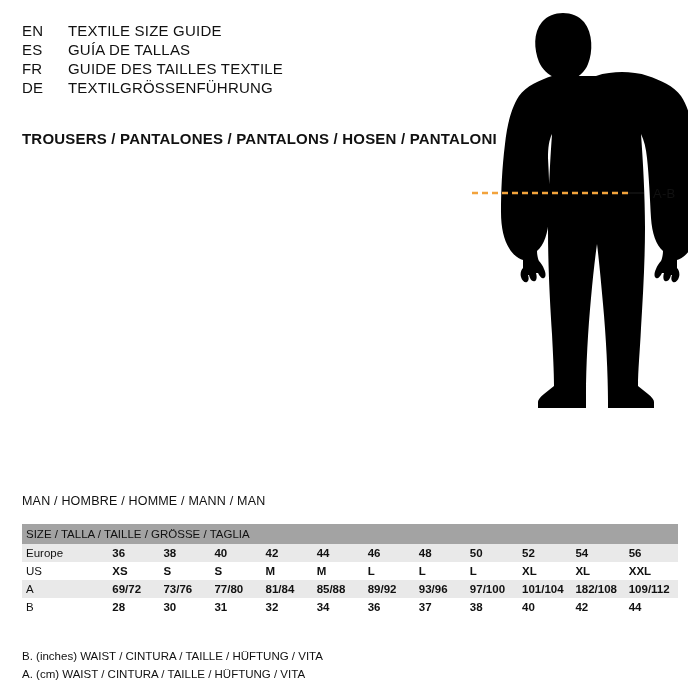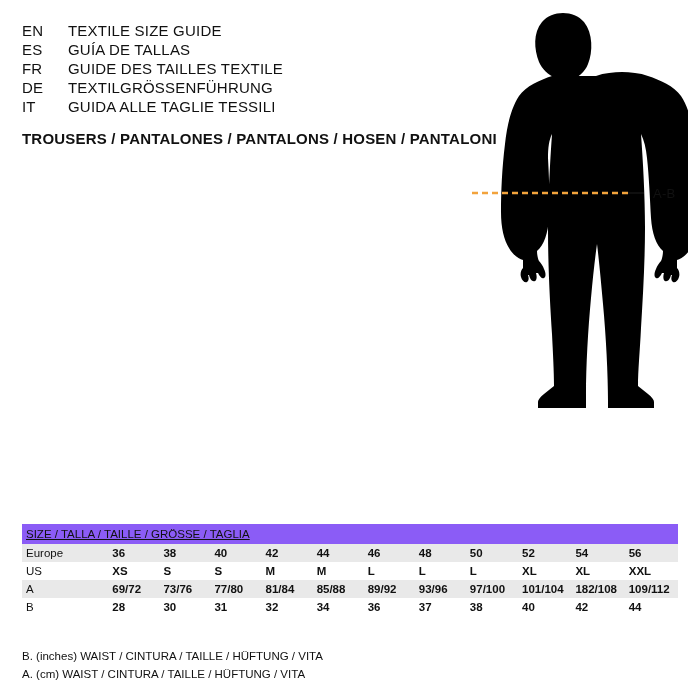--- a/index.html
+++ b/index.html
@@ -91,24 +91,23 @@
     width: 656px;
     border-collapse: collapse;
     font-size: 11.5px;
     color: #111;
   }
   table.size-table td {
     padding: 3px 0 3px 4px;
     white-space: nowrap;
   }
   tr.head-row td {
-    background: #8b5cf6;
+    background: #a3a3a3;
     font-size: 11.5px;
     padding: 4px 0 4px 4px;
-    text-decoration: underline;
   }
   tr.shade td { background: #e9e9e9; }
   tr.plain td { background: #ffffff; }
   td.label-col { width: 92px; margin-left: 12px; }
   td.val { width: 51px; font-weight: bold; }
 
   
   .footnotes {
     position: absolute;
     left: 22px;
@@ -132,24 +131,20 @@
       <div class="lang-code">ES</div>
       <div class="lang-text">GUÍA DE TALLAS</div>
     </div>
     <div class="lang-row">
       <div class="lang-code">FR</div>
       <div class="lang-text">GUIDE DES TAILLES TEXTILE</div>
     </div>
     <div class="lang-row">
       <div class="lang-code">DE</div>
       <div class="lang-text">TEXTILGRÖSSENFÜHRUNG</div>
-    </div>
-    <div class="lang-row">
-      <div class="lang-code">IT</div>
-      <div class="lang-text">GUIDA ALLE TAGLIE TESSILI</div>
     </div>
   </div>
 
   <div class="garment-line">TROUSERS / PANTALONES / PANTALONS / HOSEN / PANTALONI</div>
 
   <div class="figure-wrap">
     <svg width="240" height="460" viewBox="0 0 240 460">
 
       <path fill="#000000" d="M94 14 c10,-12 32,-12 42,0 c9,11 9,30 4,42 c-3,8 -10,14 -18,16 l0,10 c0,0 -14,2 -14,-6 l0,-6 c-8,-3 -14,-9 -17,-16 c-5,-13 -6,-29 3,-40 z"></path>
 
@@ -217,20 +212,21 @@
         c-7,-10 -21,-16 -33,-20
         c-8,-3 -18,-4 -26,-4
         c-8,0 -18,1 -26,4 z"></path>
 
       <line x1="24" y1="185" x2="180" y2="185" stroke="#f2a33c" stroke-width="2.5" stroke-dasharray="6,4"></line>
       <line x1="180" y1="185" x2="196" y2="185" stroke="#1a1a1a" stroke-width="1.2"></line>
     </svg>
     <div class="ab-label">A-B</div>
   </div>
 
+  <div class="man-title">MAN / HOMBRE / HOMME / MANN / MAN</div>
 
   <table class="size-table">
     <tbody>
       <tr class="head-row">
         <td colspan="12">SIZE / TALLA / TAILLE / GRÖSSE / TAGLIA</td>
       </tr>
 
       <tr class="shade">
         <td class="label-col">Europe</td>
         <td class="val">36</td>

